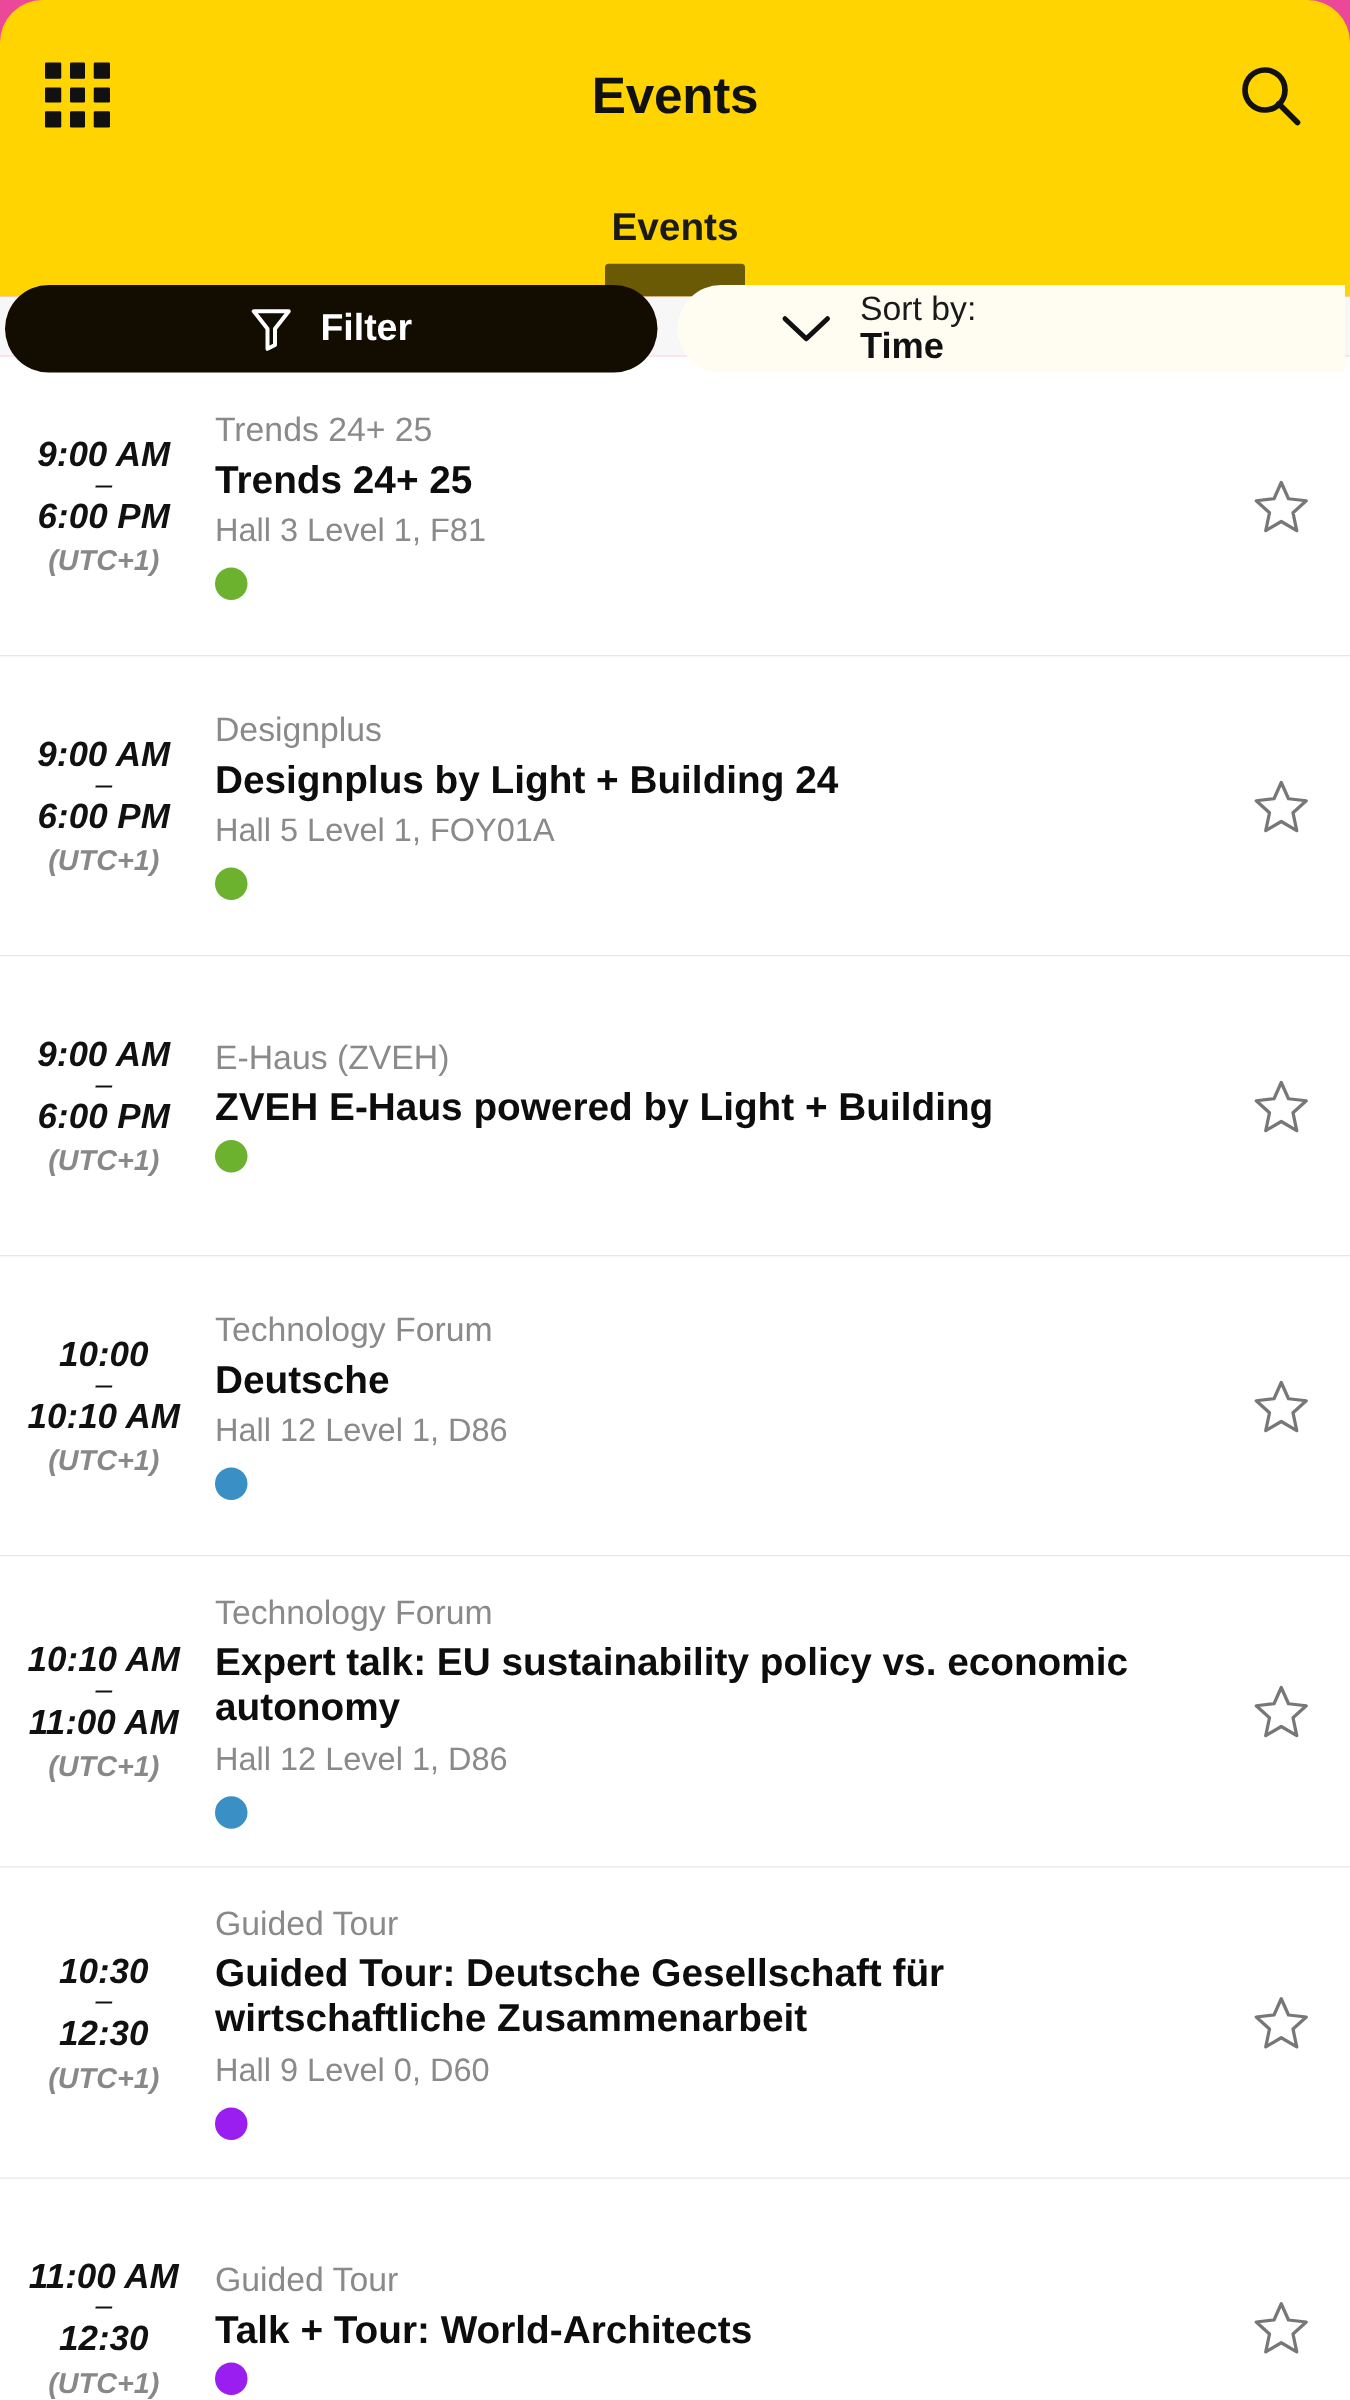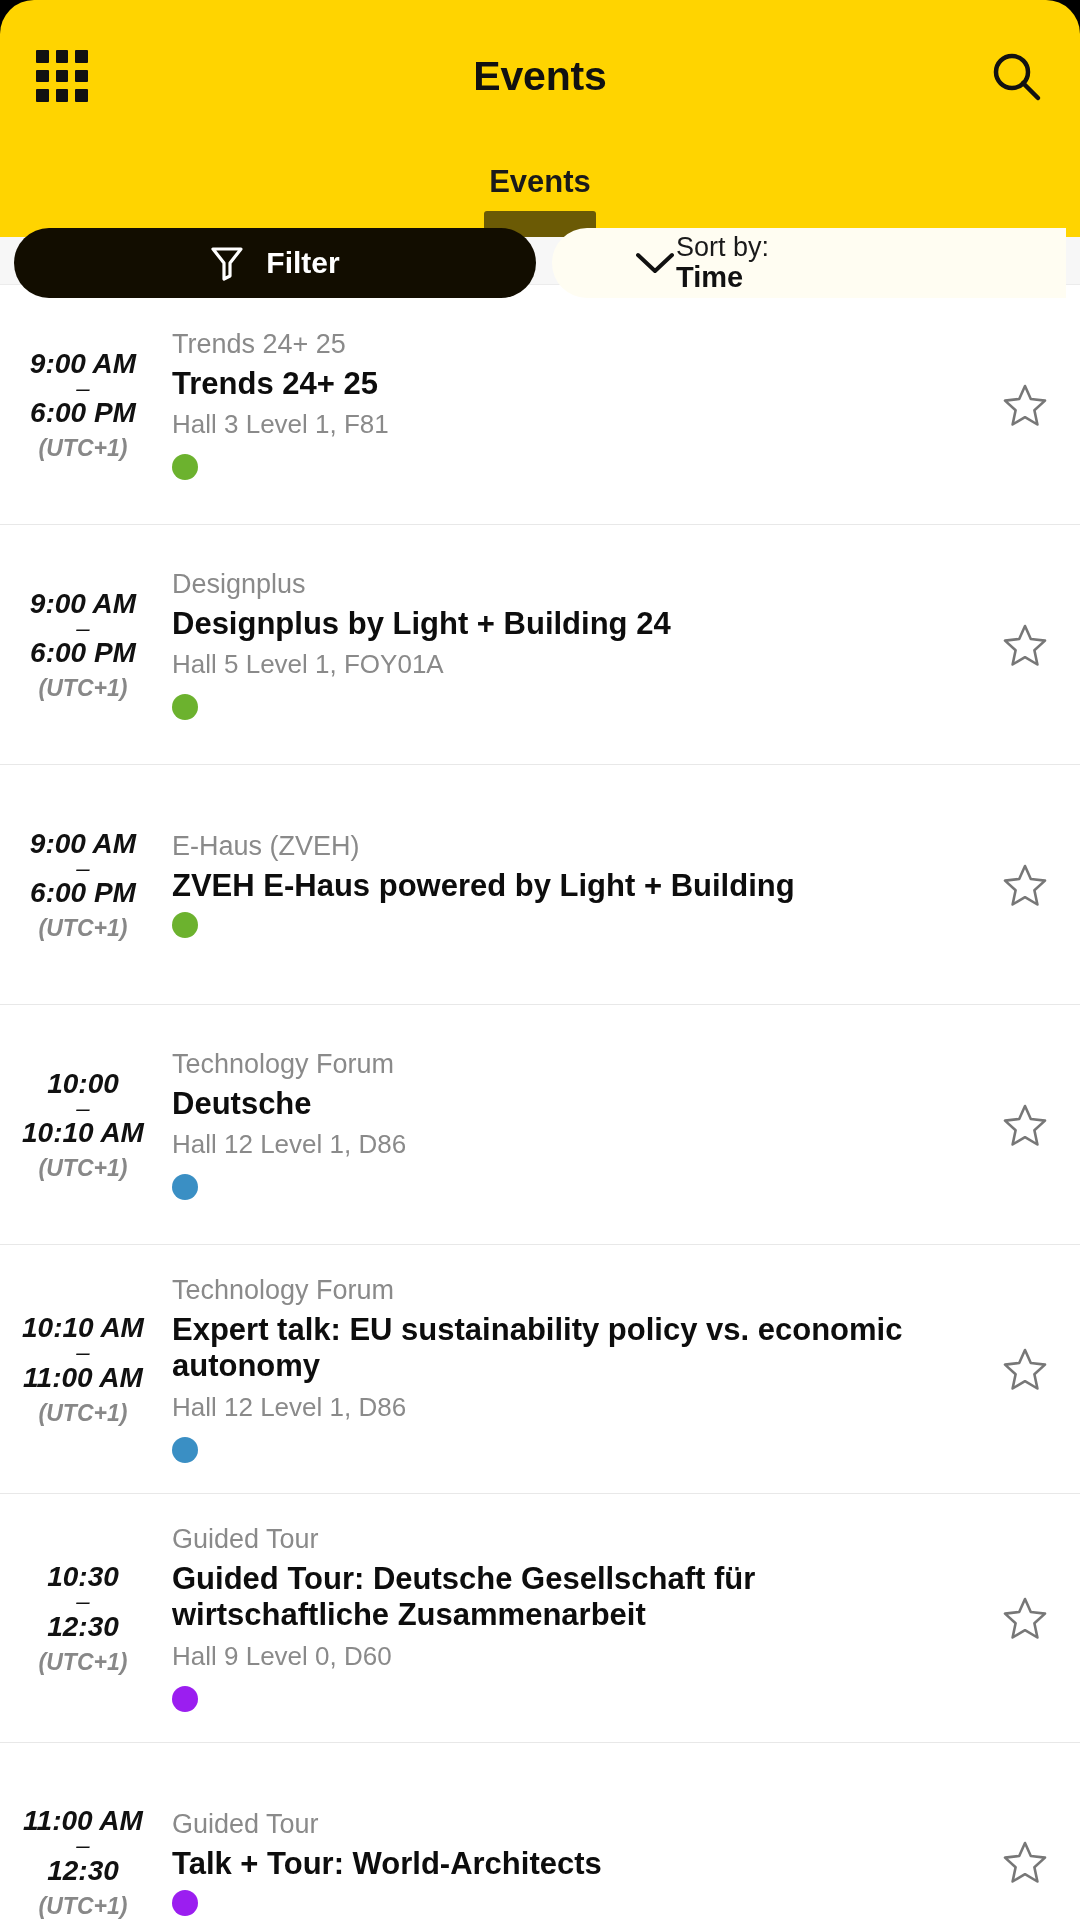--- a/index.html
+++ b/index.html
@@ -9,21 +9,21 @@
     height: 1920px;
     background: #ffffff;
     font-family: "Liberation Sans", sans-serif;
     overflow: hidden;
   }
 
   .phone {
     position: relative;
     width: 1080px;
     height: 1920px;
-    background: #000000;
+    background: #ec4899;
     overflow: hidden;
   }
 
   
   .header {
     position: relative;
     background: #ffd400;
     height: 237px;
     border-top-left-radius: 34px;
     border-top-right-radius: 34px;
@@ -107,21 +107,21 @@
   }
 
   
   .controls {
     position: absolute;
     top: 228px;
     left: 0;
     right: 0;
     display: flex;
     gap: 16px;
-    padding: 0 14px;
+    padding: 0 4px;
     z-index: 5;
     align-items: flex-end;
   }
 
   .filter-btn {
     flex: 0 0 522px;
     height: 70px;
     background: #120d00;
     border-radius: 36px;
     display: flex;
@@ -137,20 +137,21 @@
   }
   .funnel-icon { width: 34px; height: 36px; flex: none; }
 
   .sort-btn {
     flex: 1;
     height: 70px;
     background: #fffdf2;
     border-radius: 36px 0 0 36px;
     display: flex;
     align-items: center;
+    gap: 22px;
     padding-left: 82px;
     cursor: pointer;
   }
   .chev-icon { width: 42px; height: 26px; flex: none; }
   .sort-text { line-height: 1.08; }
   .sort-text .l1 { font-size: 27px; color: #1a1a1a; }
   .sort-text .l2 { font-size: 29px; color: #111111; font-weight: bold; }
 
   
   .date-header {

